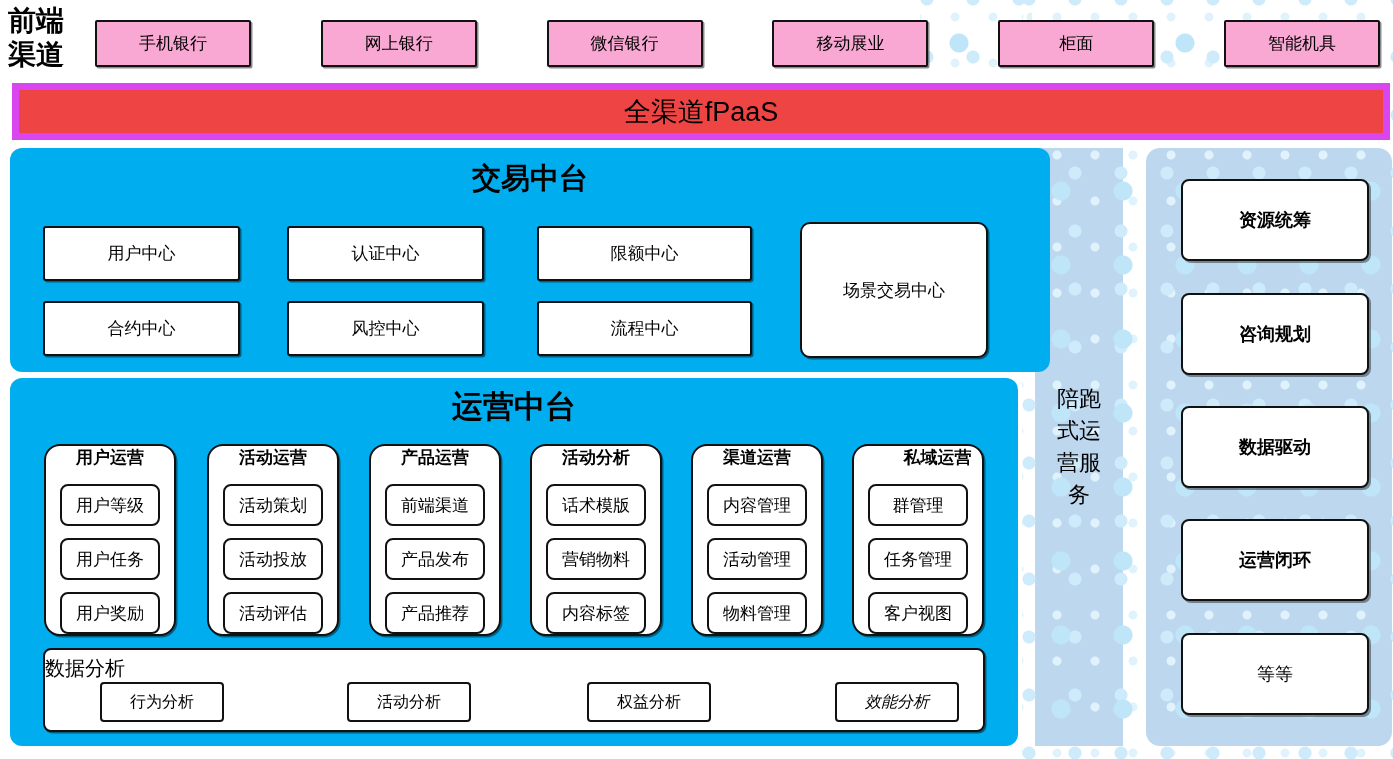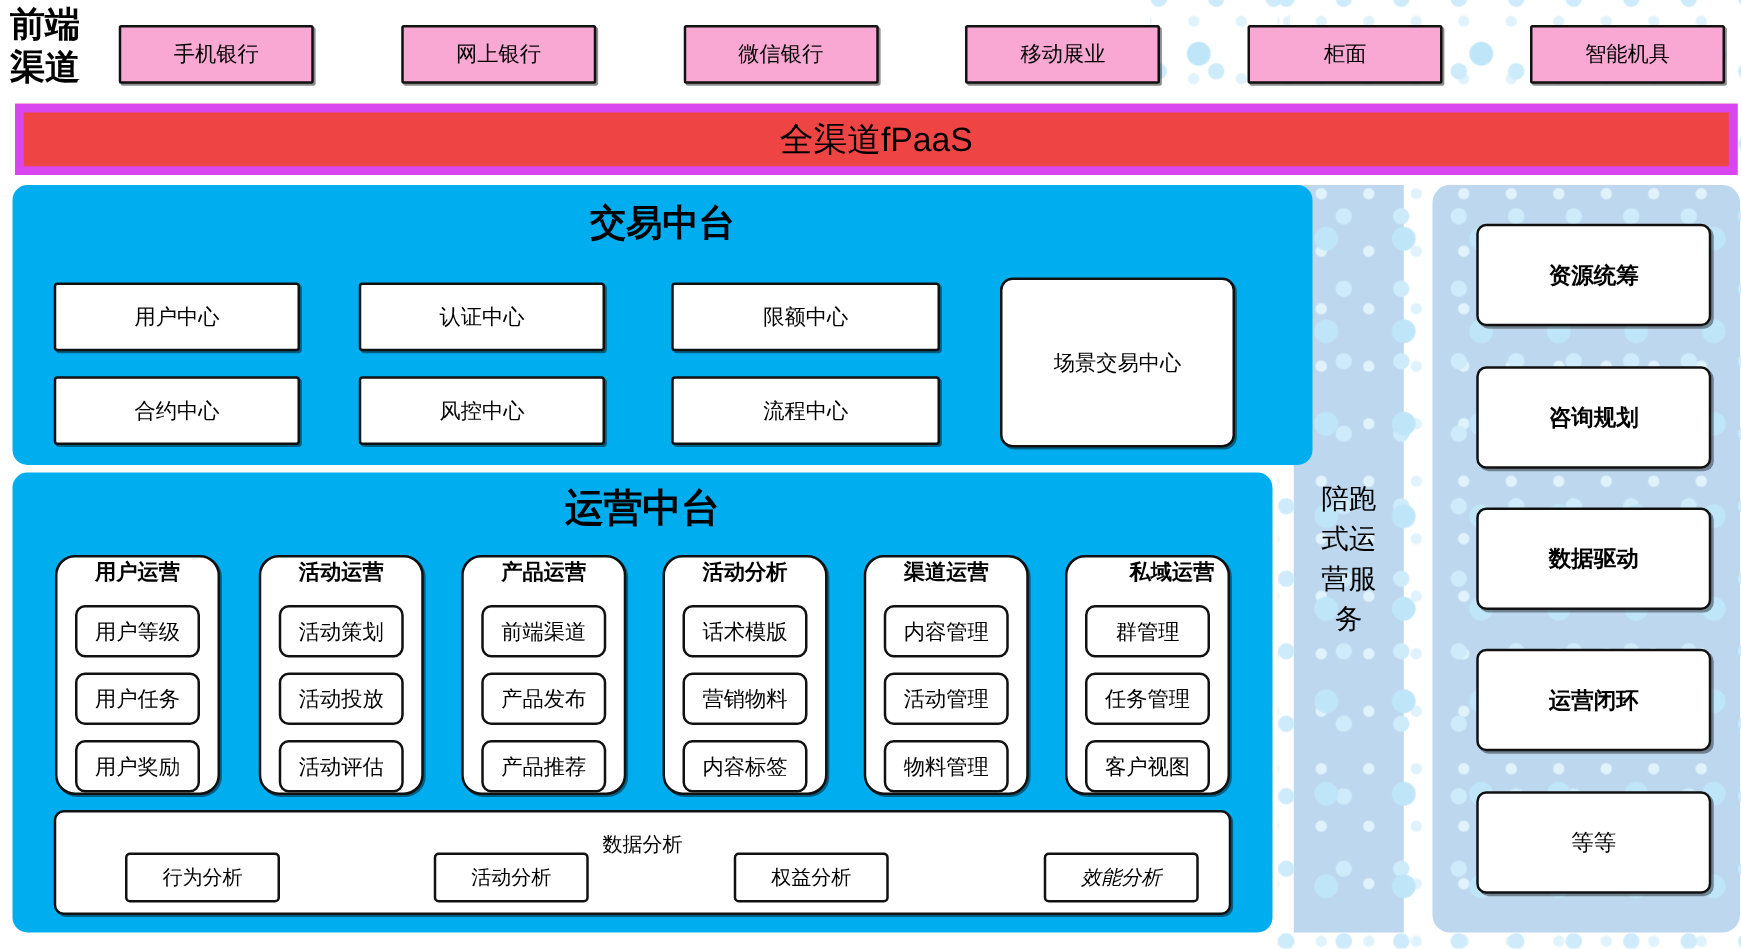--- a/index.html
+++ b/index.html
@@ -95,21 +95,21 @@
   .oi-1 { top: 38px; } .oi-2 { top: 92px; } .oi-3 { top: 146px; }
   .oc-1 { left: 34px; } .oc-2 { left: 197px; } .oc-3 { left: 359px; }
   .oc-4 { left: 520px; } .oc-5 { left: 681px; } .oc-6 { left: 842px; padding-left: 39px; }
 
   
   .analysis {
     position: absolute; left: 33px; top: 270px; width: 942px; height: 84px;
     background: #fff; border: 2px solid #111; border-radius: 8px;
     box-shadow: 1.5px 1.5px 0 rgba(0,0,0,.45);
   }
-  .analysis .hdr { text-align: center; font-size: 16px; margin-top: 16px; }
+  .analysis .hdr { text-align: left; font-size: 20px; margin-top: 5px; }
   .analysis-item {
     position: absolute; top: 32px; height: 40px; width: 124px;
     background: #fff; border: 2px solid #111; border-radius: 4px;
     display: flex; align-items: center; justify-content: center; font-size: 16px;
   }
   .ai-1 { left: 55px; } .ai-2 { left: 302px; } .ai-3 { left: 542px; } .ai-4 { left: 790px; font-style: italic; }
 
   
   .strip-bg {
     position: absolute; left: 1035px; top: 148px; width: 88px; height: 598px;

